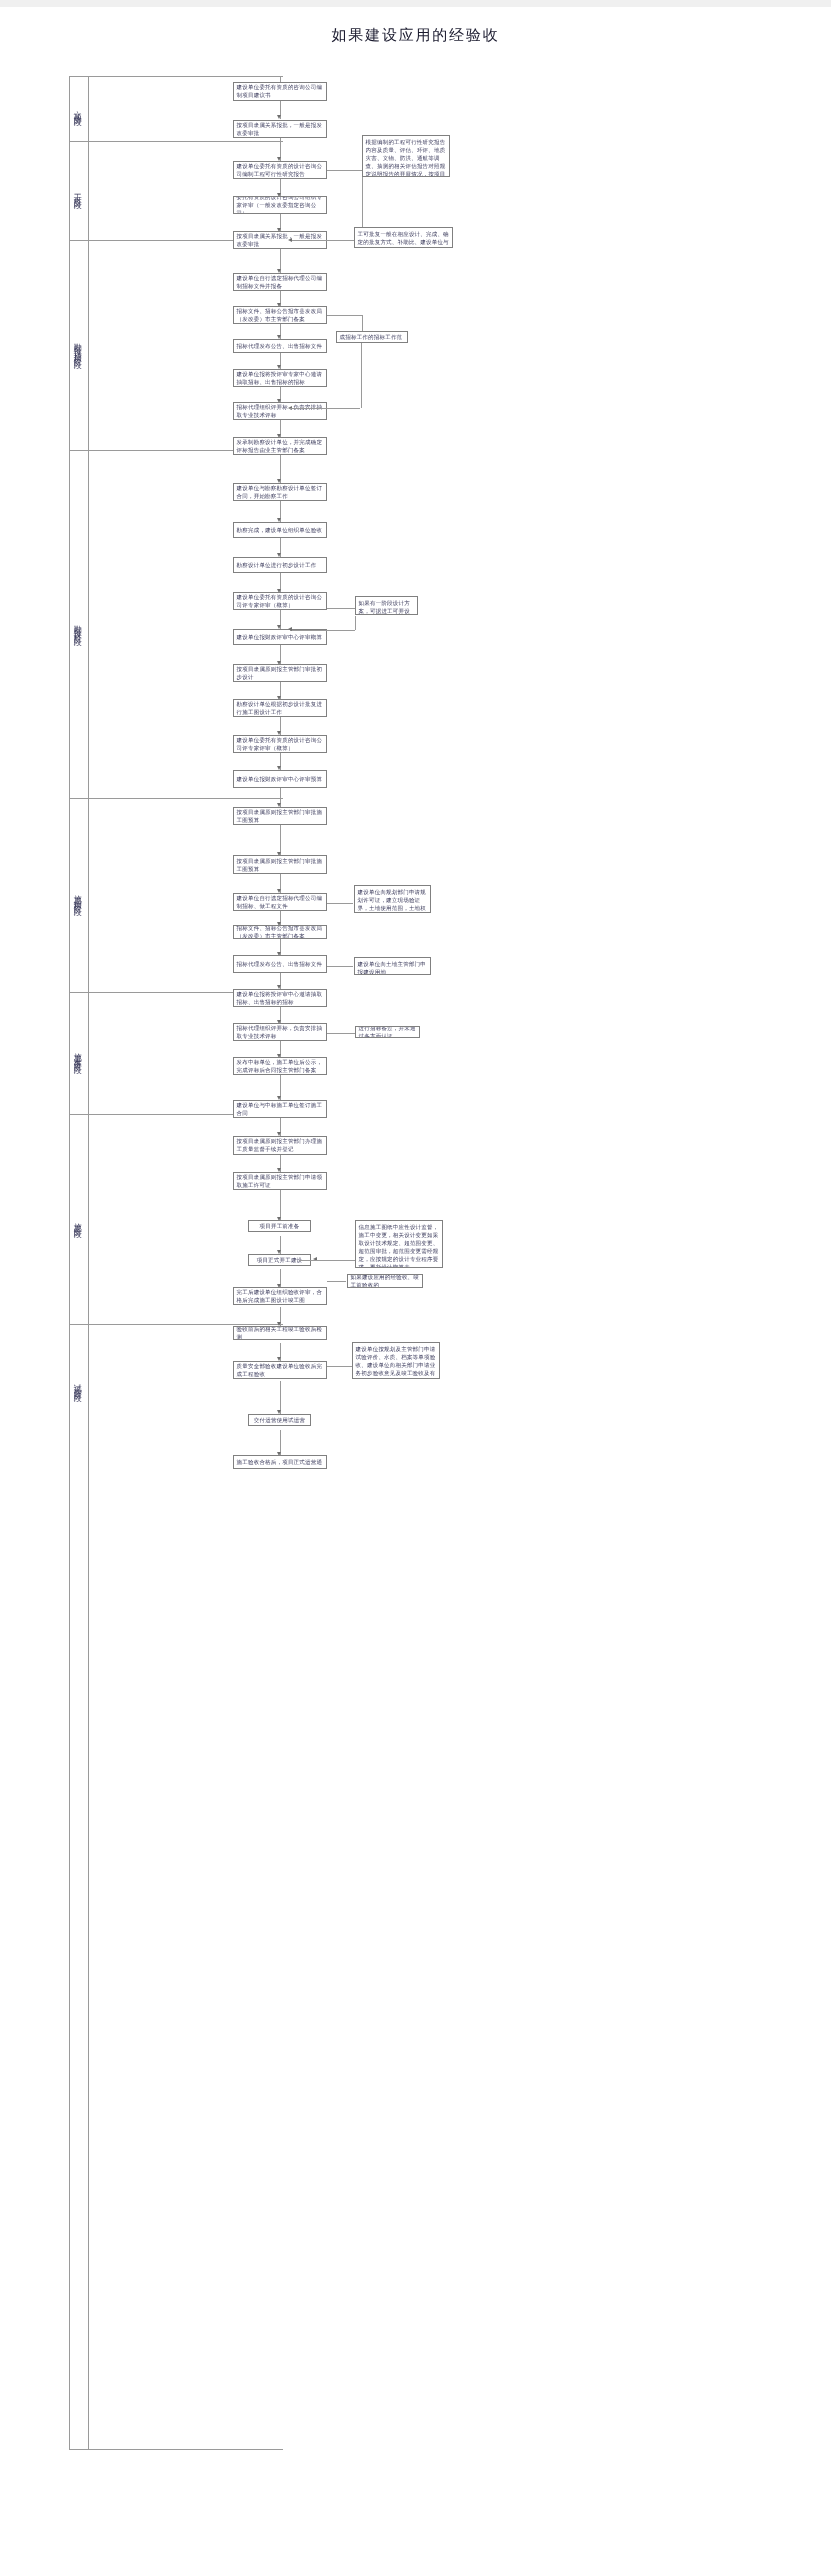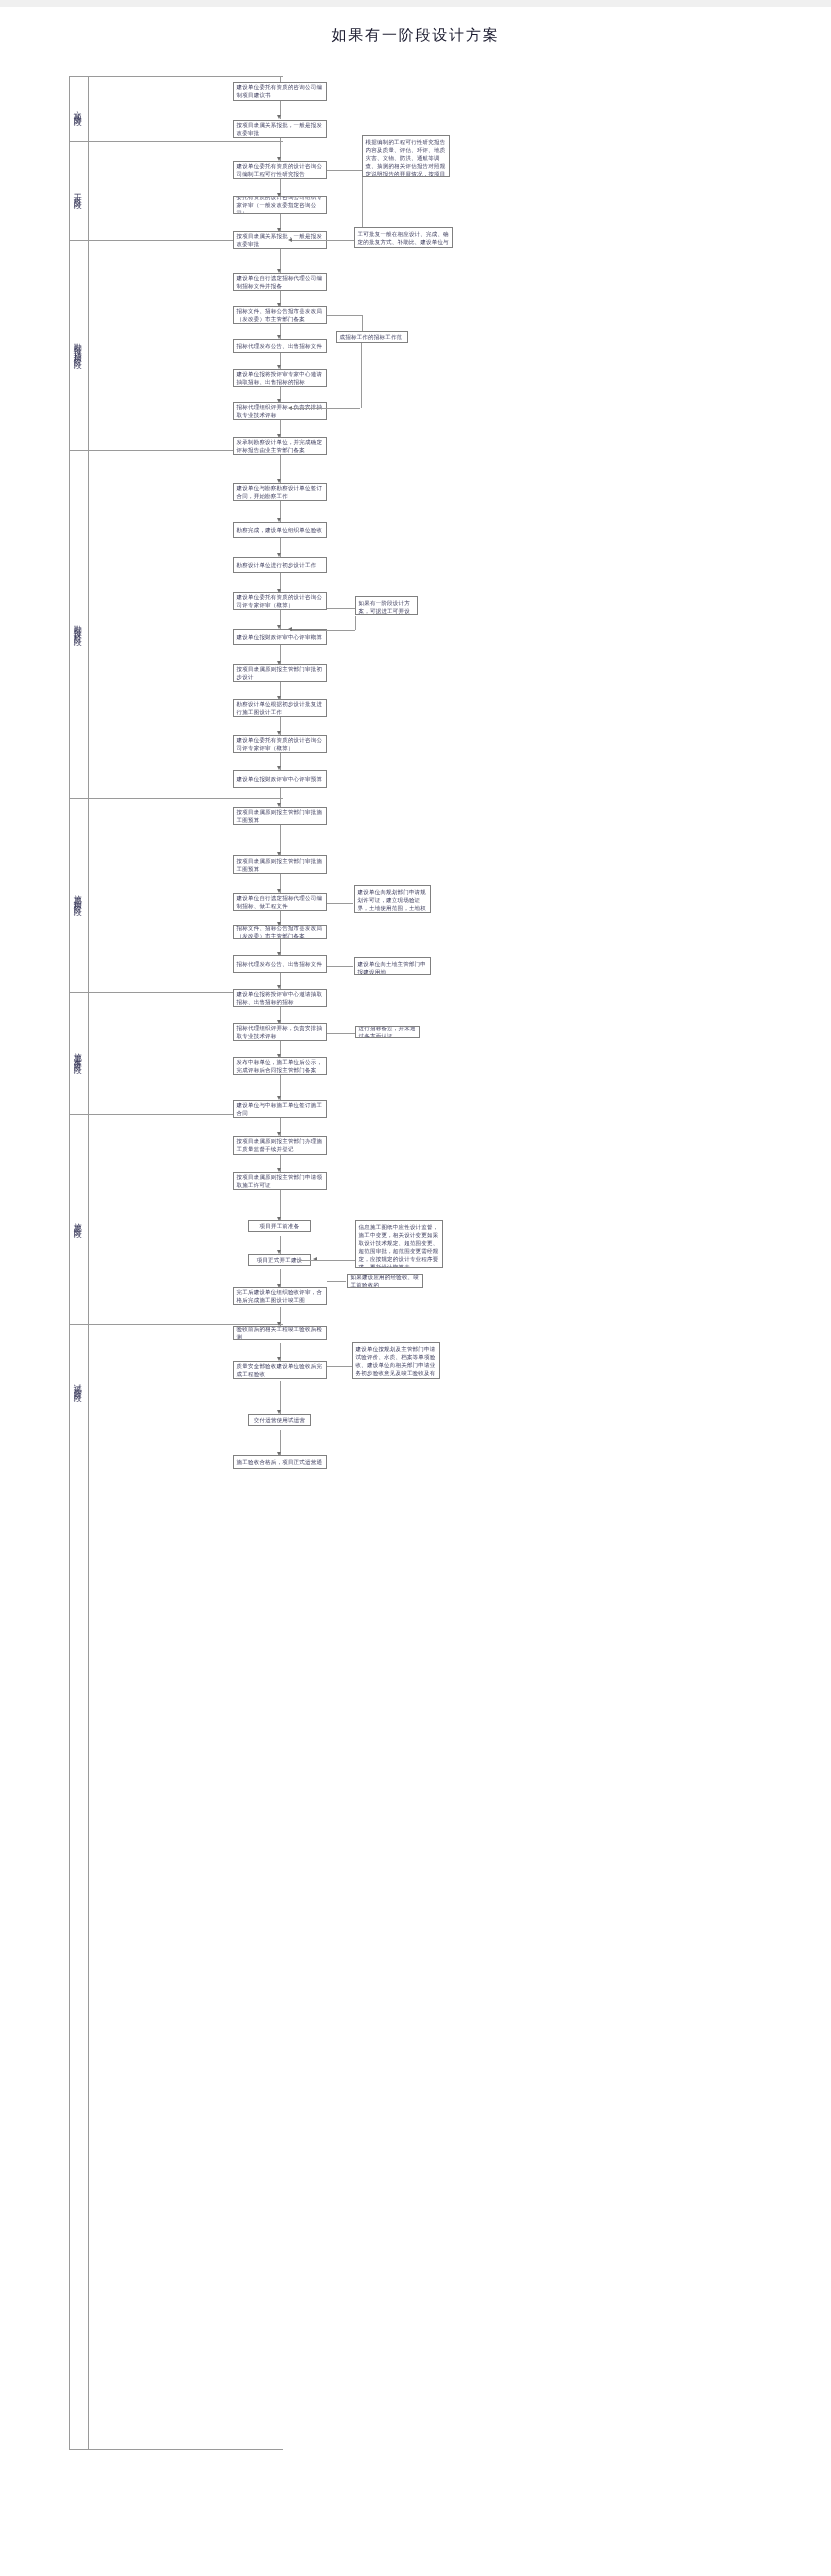--- a/index.html
+++ b/index.html
@@ -77,21 +77,21 @@
     border-bottom:2.6px solid transparent;
     border-right:4.4px solid #6f6f6f;
   }
   .sep { position:absolute; height:0.9px; background:#9a9a9a; }
   .railv { position:absolute; width:0.9px; background:#9a9a9a; }
 </style>
 </head>
 <body>
 
 <div id="page">
-  <div id="title">如果有一阶段设计方案</div>
+  <div id="title">如果建设应用的经验收</div>
 
   <div id="canvas">
 
     <div class="railv" style="left:69px; top:69px; height:1328px;"></div>
     <div class="railv" style="left:69px; top:1397px; height:1045px;"></div>
     <div class="railv" style="left:88px; top:69px; height:2374px;"></div>
 
     <div class="sep" style="left:69px; top:69px; width:214px;"></div>
     <div class="sep" style="left:69px; top:134px; width:214px;"></div>
     <div class="sep" style="left:69px; top:233px; width:214px;"></div>

